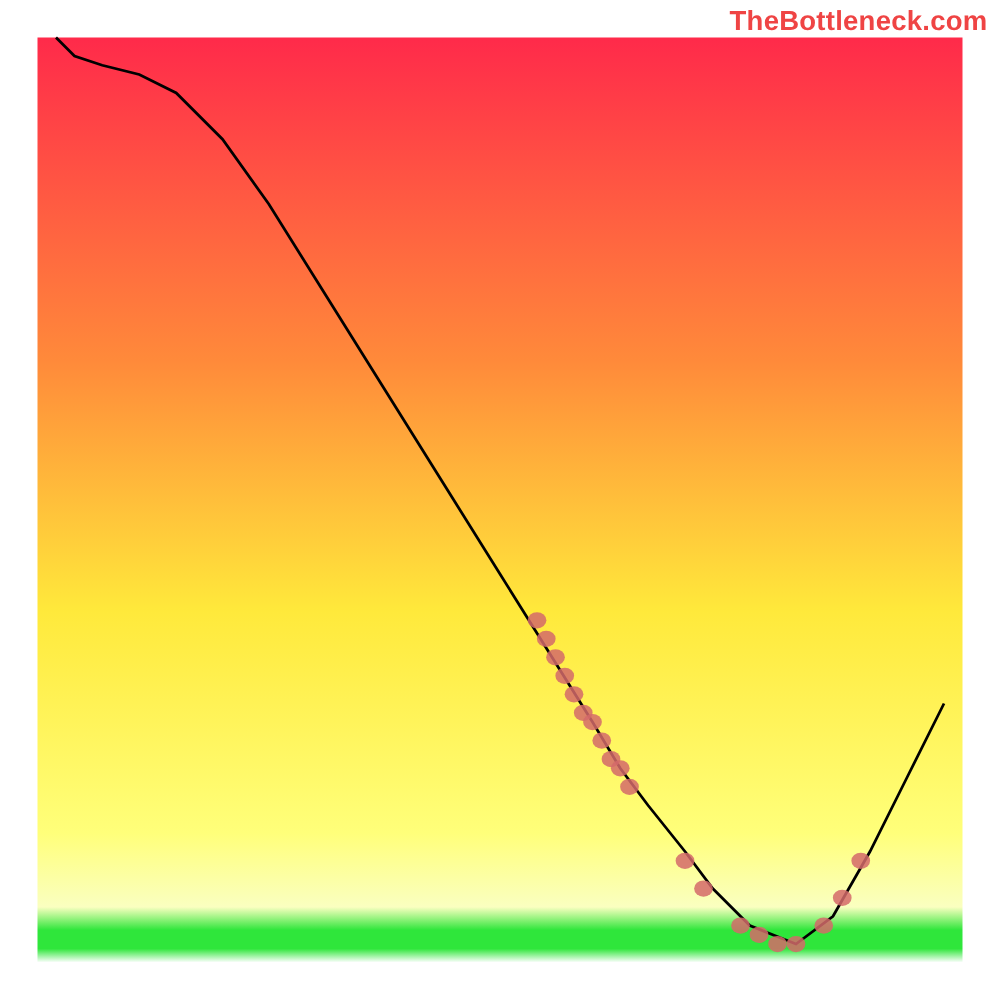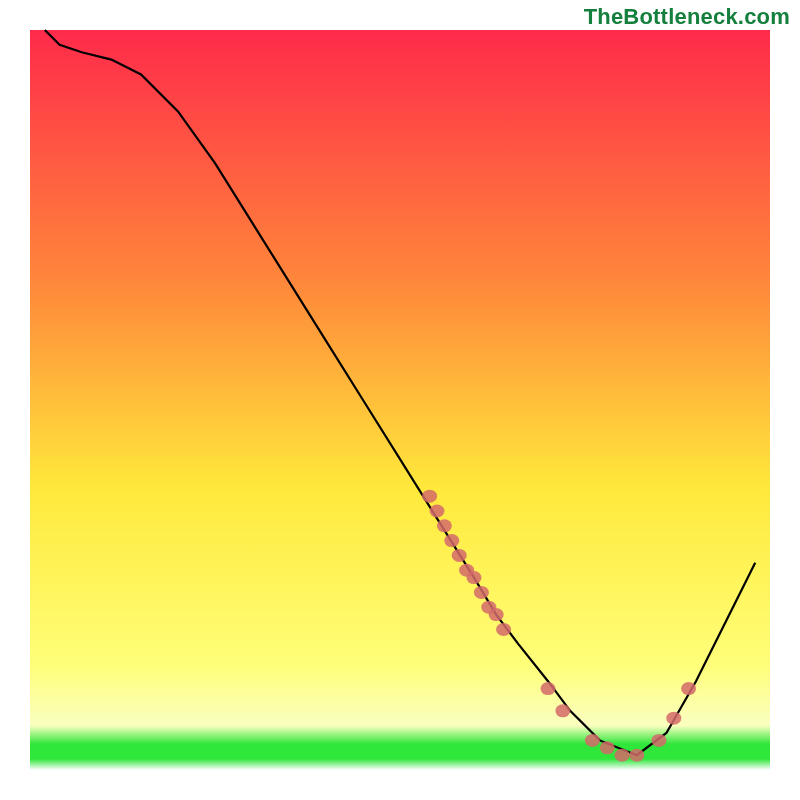--- a/index.html
+++ b/index.html
@@ -14,21 +14,21 @@
     position: relative;
     width: 800px;
     height: 800px;
   }
   .watermark {
     position: absolute;
     top: 4px;
     right: 10px;
     font-size: 22px;
     font-weight: 600;
-    color: #15803d;
+    color: #ef4444;
     z-index: 10;
     letter-spacing: 0.2px;
   }
   svg {
     display: block;
   }
 </style>
 </head>
 <body>
 

